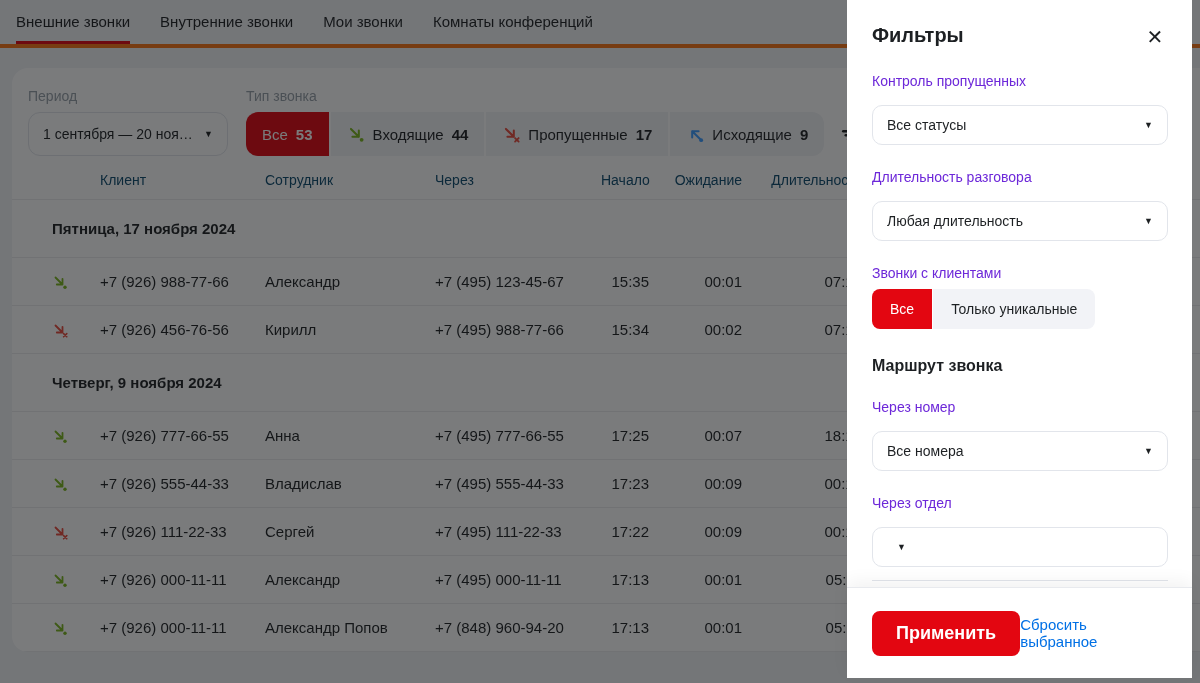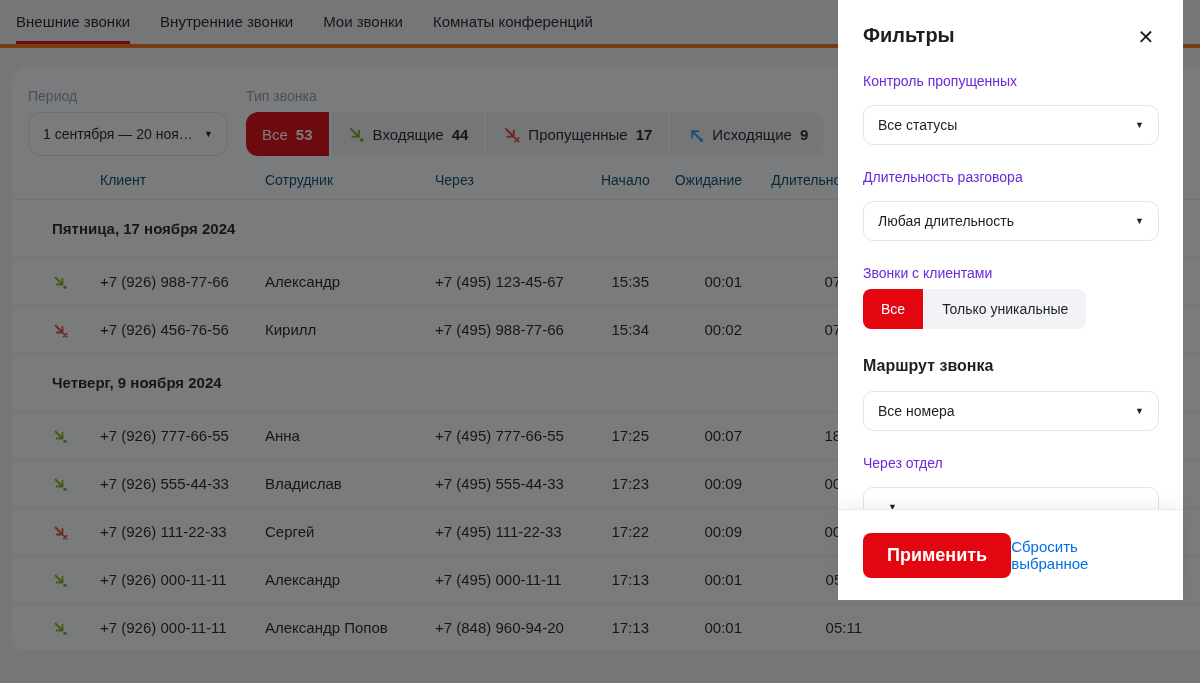--- a/index.html
+++ b/index.html
@@ -51,21 +51,21 @@
   .date-row { height:58px; display:flex; align-items:center; padding-left:40px;
     font-size:15px; font-weight:bold; border-bottom:1px solid #eaebee; }
   .data-row { height:48px; font-size:15px; border-bottom:1px solid #eaebee; cursor:pointer; }
   .data-row .icon-cell { padding-left:12px; }
   .data-row svg { display:block; }
 
   
   .overlay { position:absolute; inset:0; background:rgba(13,15,17,0.55); z-index:10; }
 
   
-  .panel { position:absolute; top:0; right:17px; width:345px; height:600px;
+  .panel { position:absolute; top:0; right:8px; width:345px; height:678px;
     background:#fff; z-index:20; }
   .panel-scroll { position:absolute; inset:0; padding:24px 24px 0 25px; overflow:hidden; }
   .panel-title { font-size:20px; font-weight:bold; }
   .close-btn { position:absolute; top:26px; right:26px; width:22px; height:22px;
     font-size:20px; line-height:22px; text-align:center; color:#1d2023; cursor:pointer; }
   .f-label { font-size:14px; color:#6d28d9; margin-top:24px; }
   .f-label.first { margin-top:26px; }
   .f-select { margin-top:16px; height:40px; border:1px solid #e2e5eb; border-radius:10px;
     display:flex; align-items:center; padding:0 14px; font-size:14px; cursor:pointer;
     background:#fff; }
@@ -284,20 +284,21 @@
         <div class="seg-item active">
           <span>Все</span>
         </div>
         <div class="seg-item">
           <span>Только уникальные</span>
         </div>
       </div>
 
     <div class="f-heading">Маршрут звонка</div>
 
+    <div class="f-label">Через номер</div>
     <div class="f-select">
       <span class="val">Все номера</span>
       <span class="caret">▼</span>
     </div>
 
     <div class="f-label">Через отдел</div>
     <div class="f-select">
       <span class="caret">▼</span>
     </div>
 

